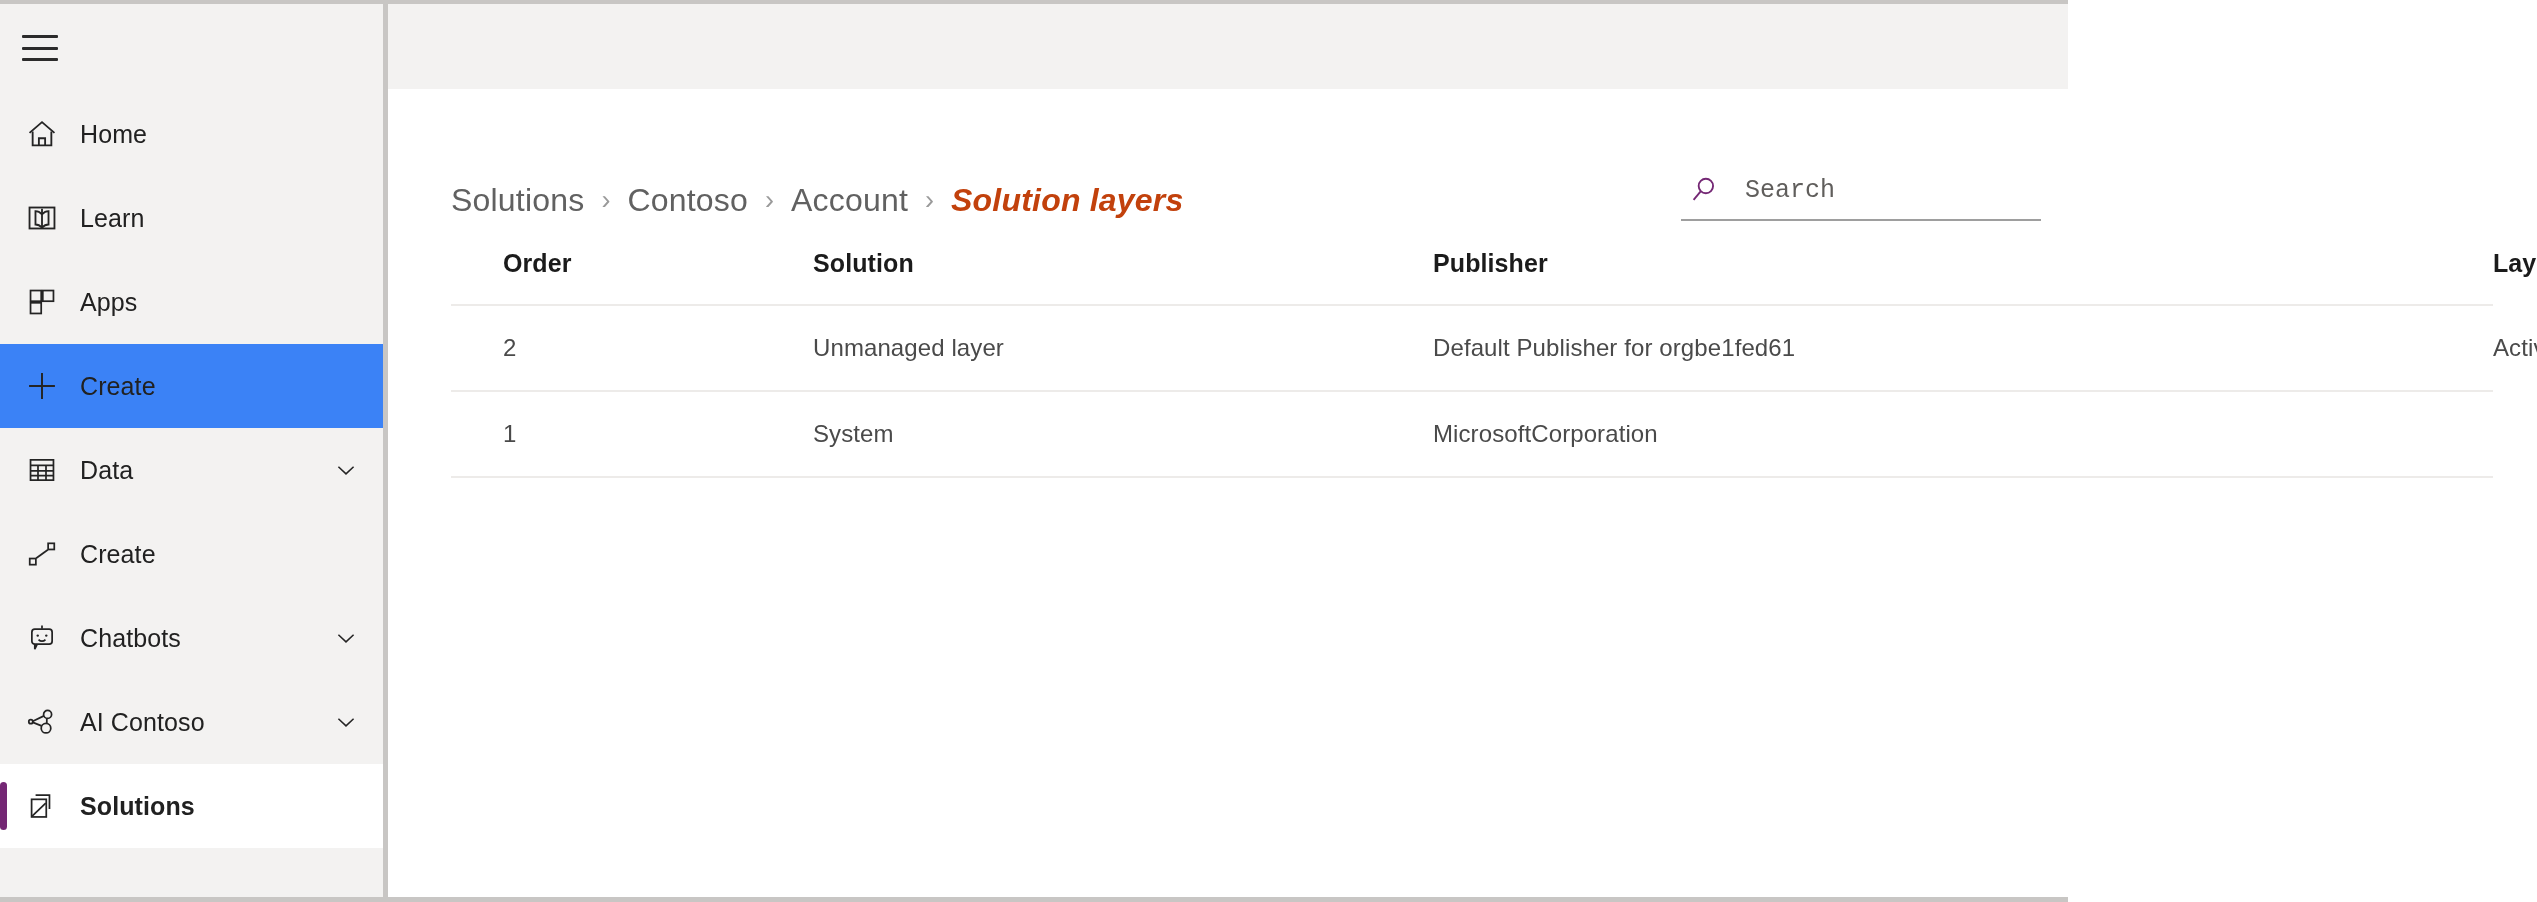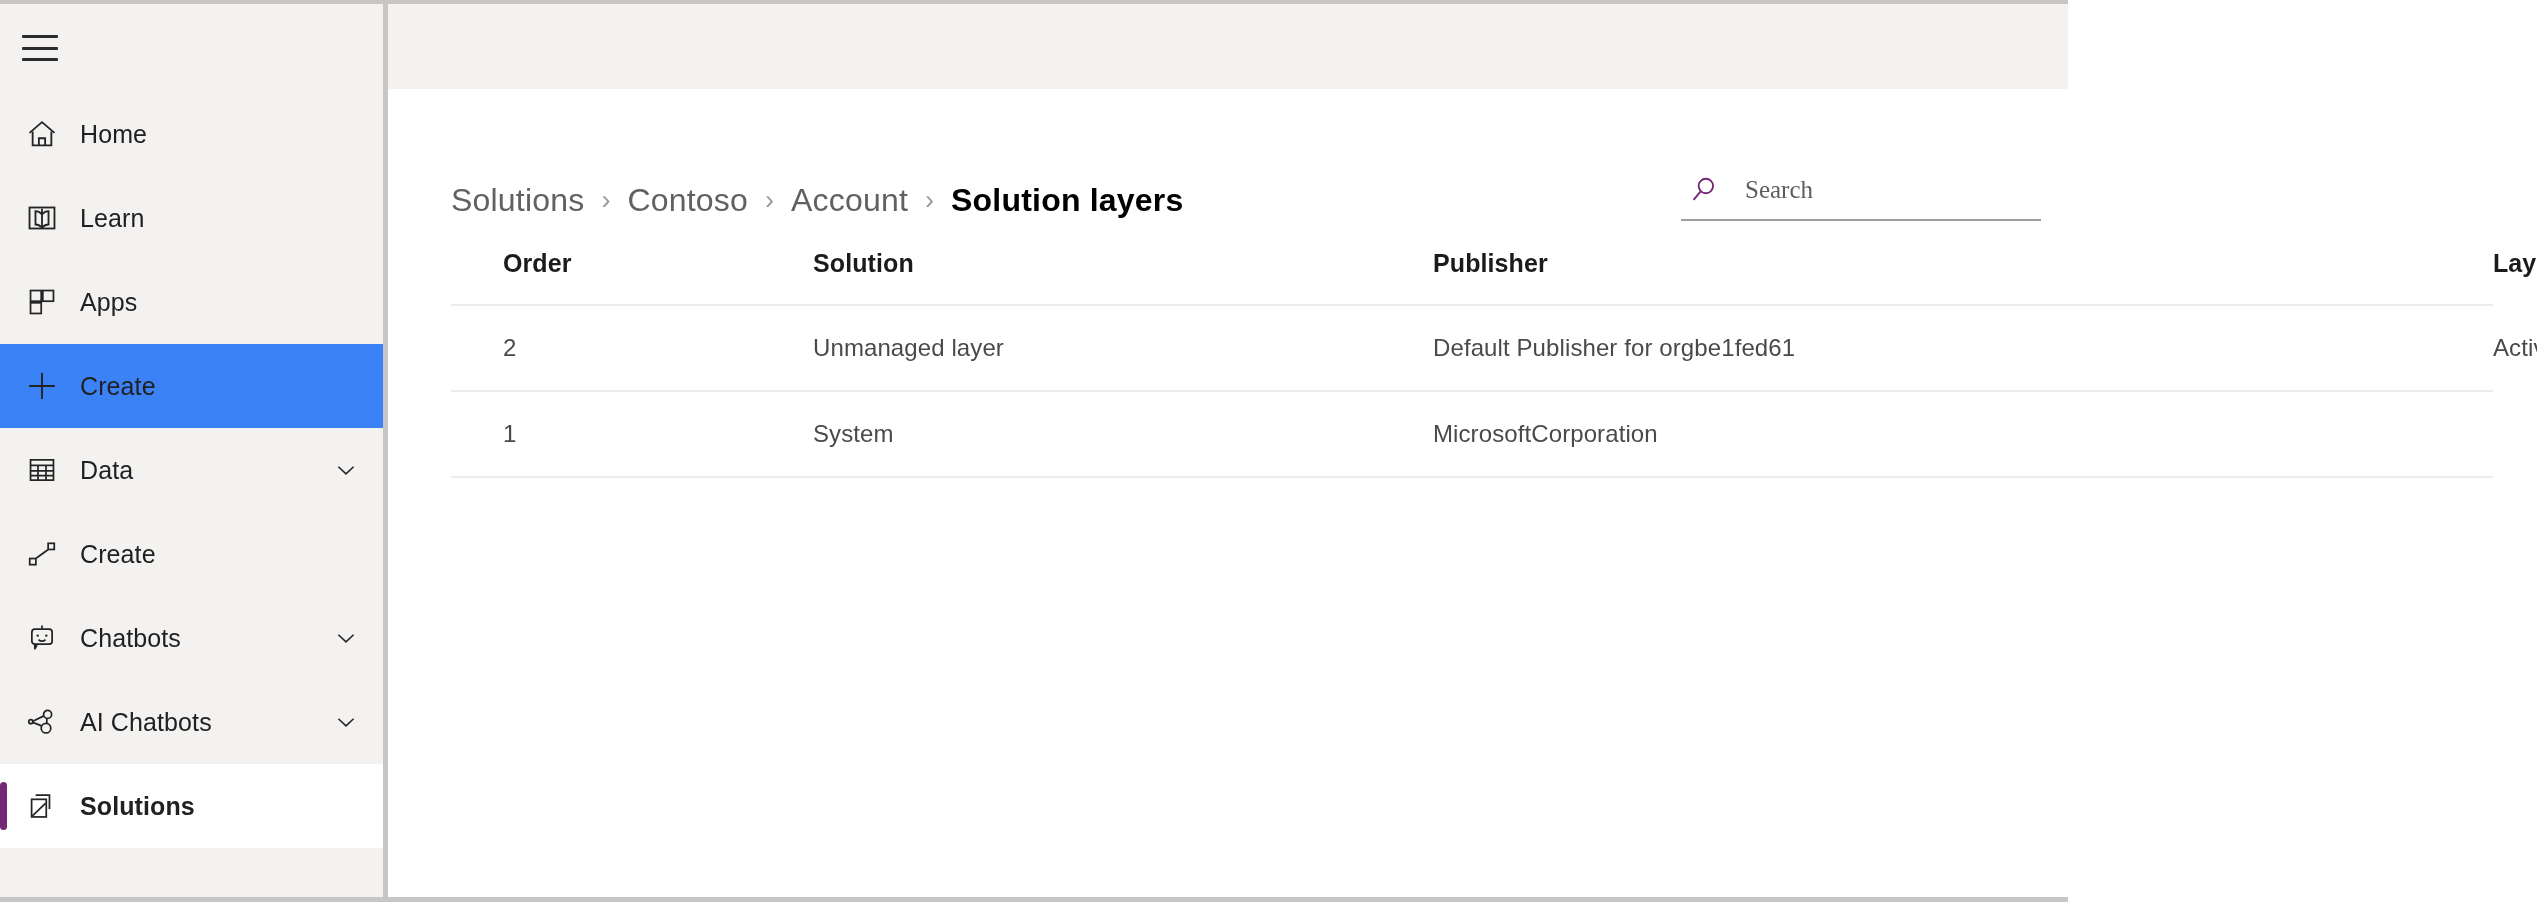--- a/index.html
+++ b/index.html
@@ -160,23 +160,24 @@
     align-items: center;
     white-space: nowrap;
   }
   .crumb {
     font-size: 32px;
     color: #616161;
     letter-spacing: 0.2px;
     cursor: pointer;
   }
   .crumb.current {
-    color: #000000;
+    color: #c2410c;
     font-weight: 600;
     cursor: default;
+    font-style: italic;
   }
   .crumb-sep {
     margin: 0 17px;
     color: #9a9a9a;
     font-size: 27px;
     line-height: 1;
     font-weight: 300;
   }
 
   .search-box {
@@ -196,21 +197,21 @@
     margin-left: 6px;
     flex: 0 0 34px;
     display: flex;
     align-items: center;
     justify-content: center;
   }
   .search-input {
     border: none;
     outline: none;
     background: transparent;
-    font-family: Liberation Serif, serif;
+    font-family: Liberation Mono, monospace;
     font-size: 25px;
     color: #701a75;
     width: 100%;
     padding: 0;
   }
   .search-input::placeholder {
     color: #605e5c;
     opacity: 1;
   }
 
@@ -360,21 +361,21 @@
         <span class="nav-icon">
           <svg width="32" height="32" viewBox="0 0 24 24" fill="none" stroke="#242424" stroke-width="1.3">
             <circle cx="3.6" cy="11.8" r="1.5"></circle>
             <circle cx="16.2" cy="6.3" r="3.0"></circle>
             <circle cx="15.0" cy="16.6" r="3.6"></circle>
             <path d="M5.1 11.4 13.4 7.4"></path>
             <path d="M5.1 12.3l6.6 2.6"></path>
             <path d="M15.6 9.3v3.7"></path>
           </svg>
         </span>
-        <span class="nav-label">AI Chatbots</span>
+        <span class="nav-label">AI Contoso</span>
         <span class="nav-chevron">
           <svg width="28" height="28" viewBox="0 0 24 24" fill="none" stroke="#242424" stroke-width="1.3">
             <path d="M5.5 9.2 12 15.3l6.5-6.1"></path>
           </svg>
         </span>
       </div>
 
       <div class="nav-item selected">
         <span class="nav-icon">
           <svg width="32" height="32" viewBox="0 0 24 24" fill="none" stroke="#242424" stroke-width="1.3">

